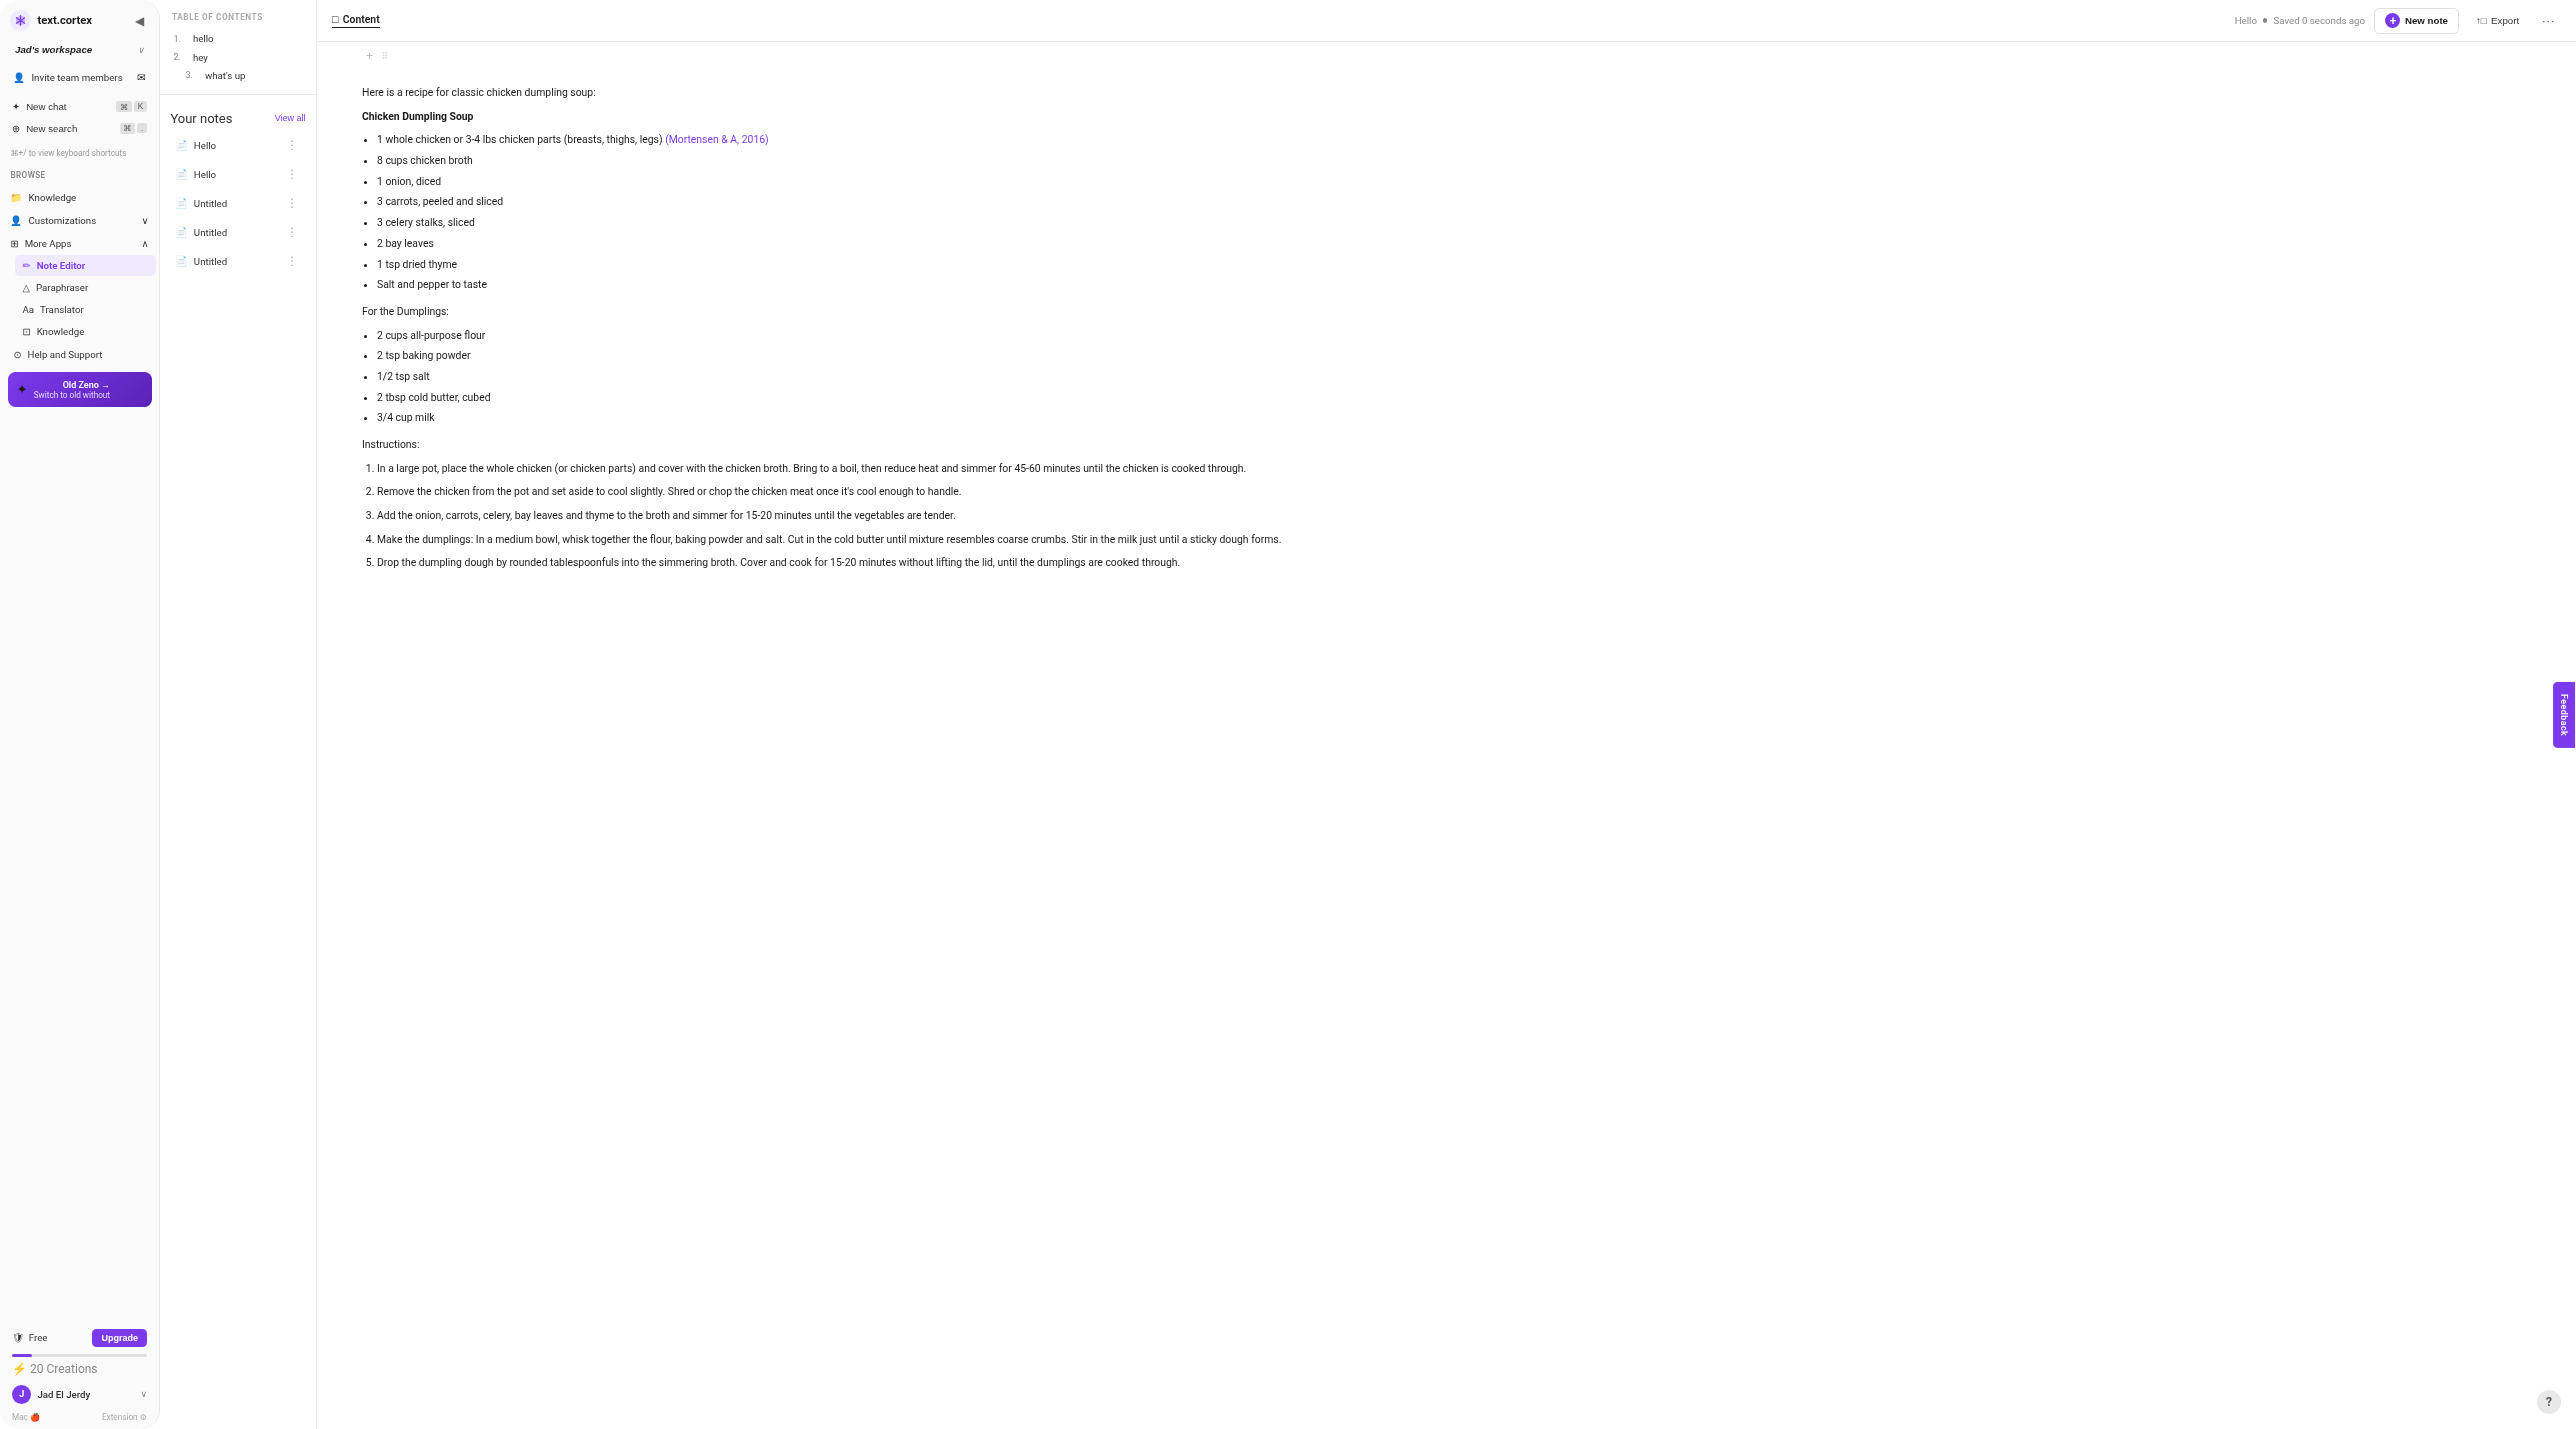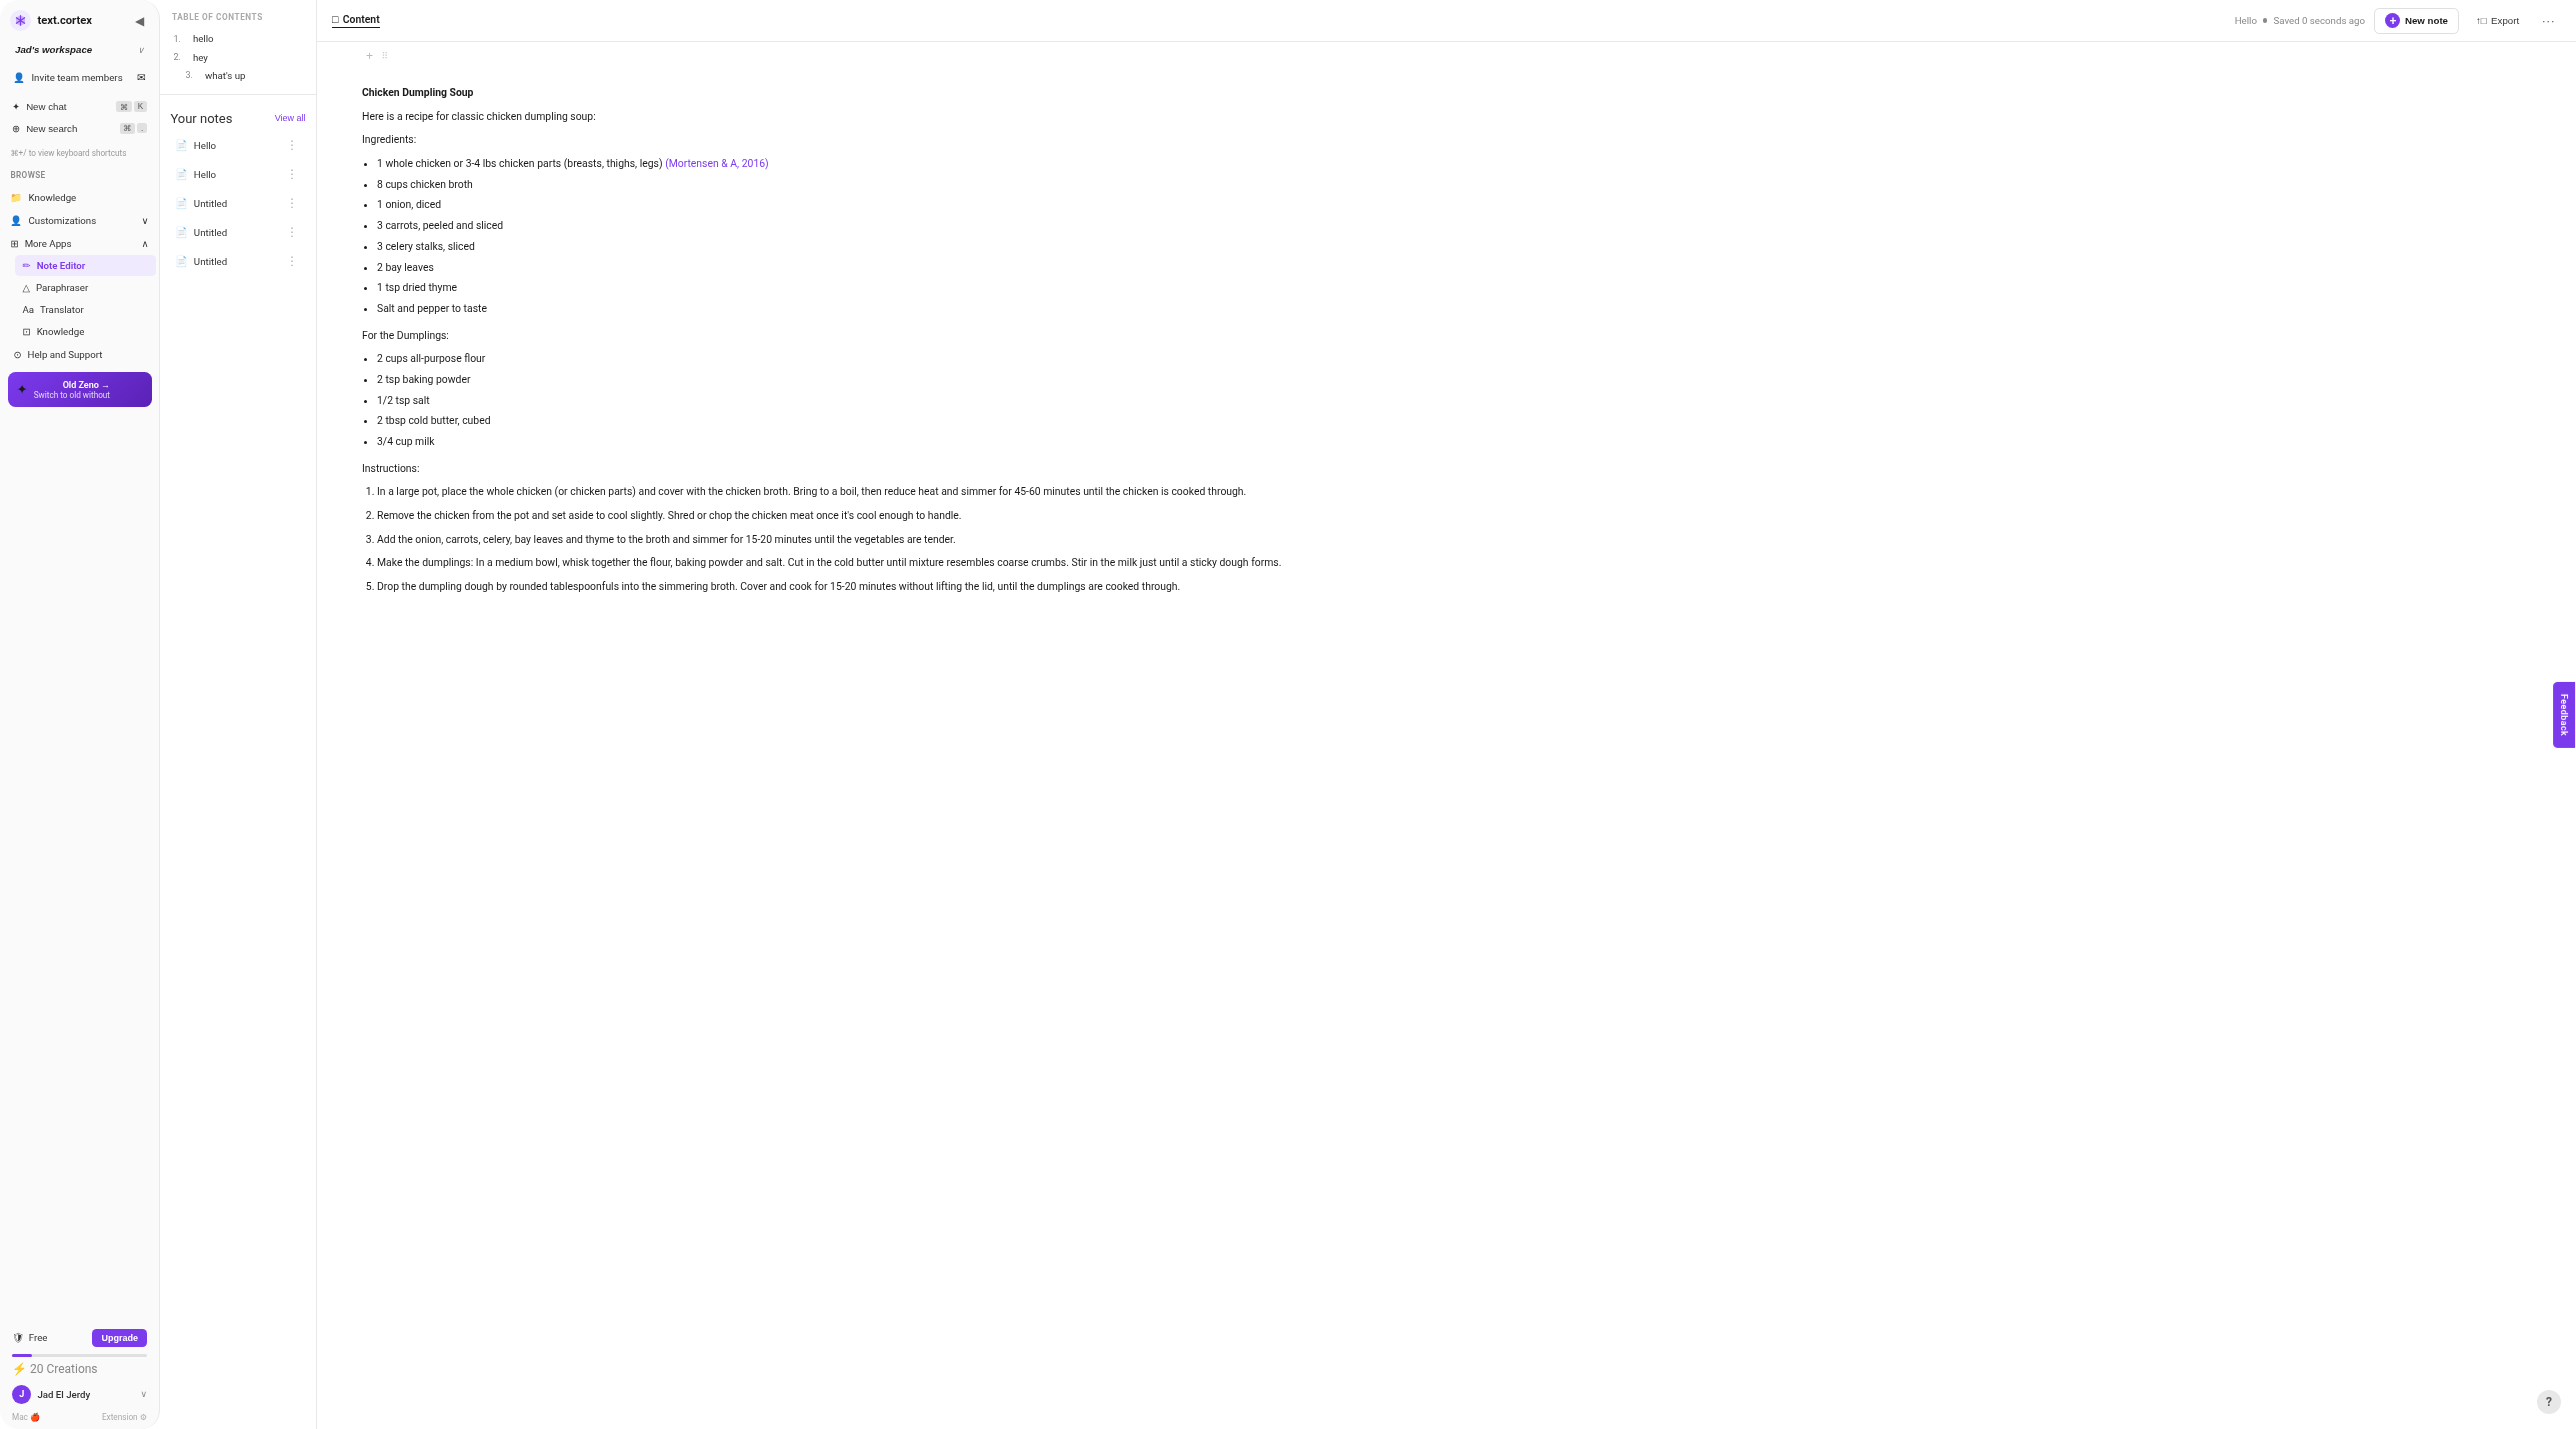--- a/index.html
+++ b/index.html
@@ -678,23 +678,22 @@
     </div>
   </div>
 
   <div class="add-row-area">
     <button class="add-btn-small">+</button>
     <span class="drag-handle-h">⠿</span>
   </div>
 
   <div class="editor-content">
     <div class="recipe-text">
+      <p>Here is a recipe for classic chicken dumpling soup:</p>
       <p><strong>Chicken Dumpling Soup</strong></p>
-      <p>Here is a recipe for classic chicken dumpling soup:</p>
-      <p>Ingredients:</p>
       <ul>
         <li>
           <span>1 whole chicken or 3-4 lbs chicken parts (breasts, thighs, legs)</span>
           <a href="#" class="citation-link">(Mortensen &amp; A, 2016)</a>
         </li>
         <li>8 cups chicken broth</li>
         <li>1 onion, diced</li>
         <li>3 carrots, peeled and sliced</li>
         <li>3 celery stalks, sliced</li>
         <li>2 bay leaves</li>

